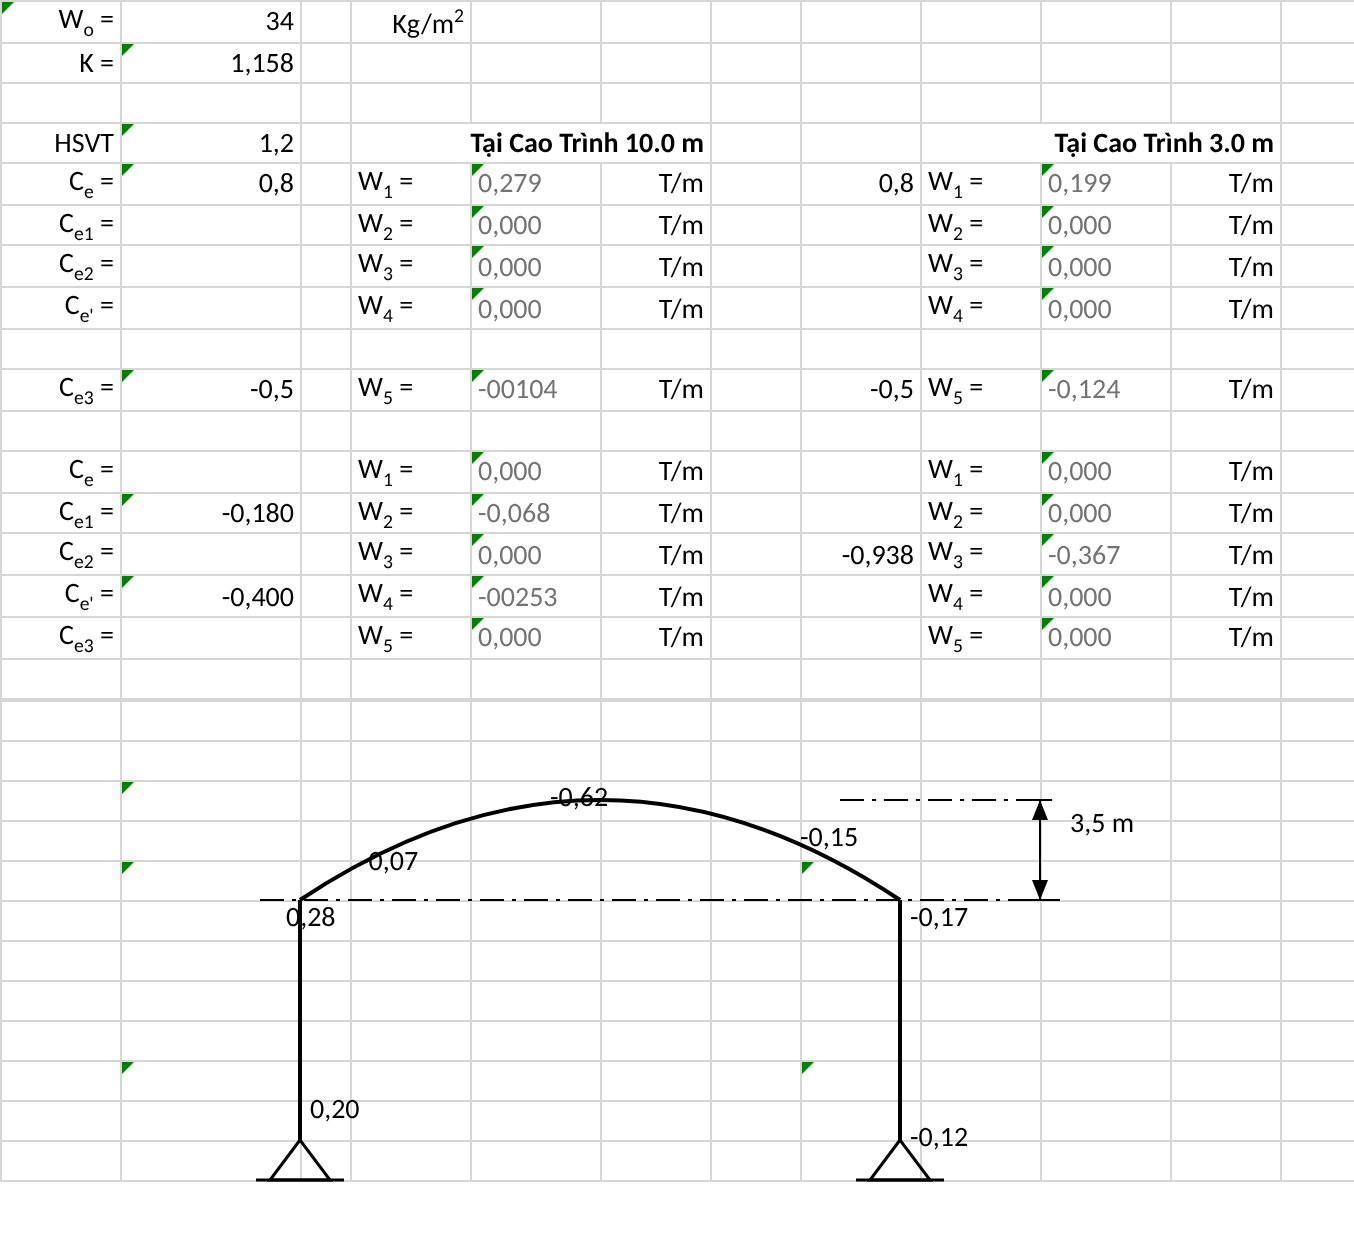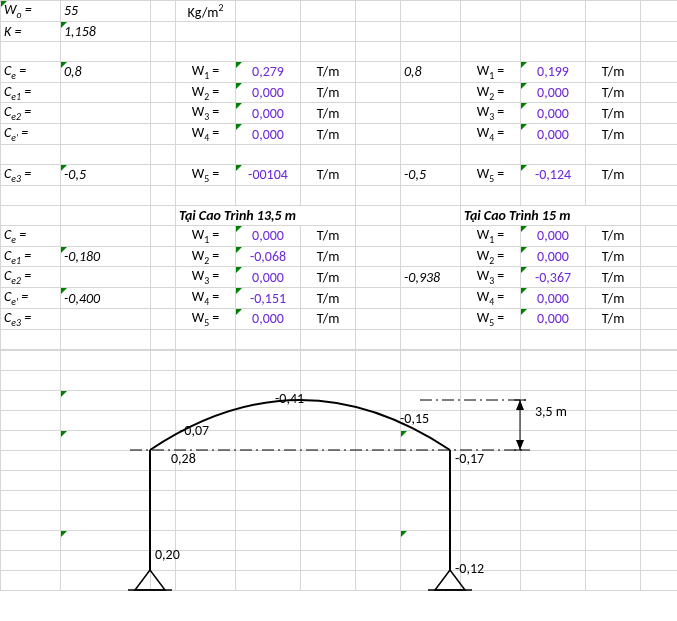--- a/index.html
+++ b/index.html
@@ -17,25 +17,25 @@
     table-layout: fixed;
   }
   table.grid td {
     border: 1px solid #d6d6d6;
     height: 20px;
     padding: 0 3px;
     position: relative;
     overflow: visible;
     white-space: nowrap;
   }
-  .center { text-align: left; font-style: italic; }
-  .right { text-align: center; }
-  .left { text-align: center; }
+  .center { text-align: right; }
+  .right { text-align: left; }
+  .left { text-align: right; }
   .bold { font-weight: bold; }
-  .red { color: #6d28d9; }
+  .red { color: #737373; }
   .tri {
     position: absolute;
     left: 0; top: 0;
     width: 0; height: 0;
     border-style: solid;
     border-width: 6px 6px 0 0;
     border-color: #008000 transparent transparent transparent;
   }
   sub { font-size: 0.7em; }
   sup { font-size: 0.7em; }
@@ -75,21 +75,21 @@
       <col style="width:60px">
   <col style="width:60px">
       <col style="width:65px">
       <col style="width:55px">
   <col style="width:37px">
 </colgroup>
 
 <tbody>
       <tr>
   <td class="center"><span class="tri"></span><span>W</span><sub>o</sub><span> =</span></td>
-  <td class="center">55</td>
+  <td class="center">34</td>
   <td></td>
   <td class="left"><span>Kg/m</span><sup>2</sup></td>
   <td></td>
         <td></td>
         <td></td>
         <td></td>
         <td></td>
         <td></td>
         <td></td>
         <td></td>
@@ -118,20 +118,30 @@
         <td></td>
         <td></td>
         <td></td>
         <td></td>
         <td></td>
         <td></td>
         <td></td>
         <td></td>
       </tr>
 
+<tr>
+  <td class="left">HSVT</td>
+  <td class="center"><span class="tri"></span><span>1,2</span></td>
+  <td></td>
+  <td colspan="3" class="center bold">Tại Cao Trình 10.0 m</td>
+  <td></td>
+        <td></td>
+  <td colspan="3" class="center bold">Tại Cao Trình 3.0 m</td>
+  <td></td>
+</tr>
 
 <tr>
   <td class="center"><span>C</span><sub>e</sub><span> =</span></td>
   <td class="center"><span class="tri"></span><span>0,8</span></td>
   <td></td>
   <td class="right"><span>W</span><sub>1</sub><span> =</span></td>
   <td class="right red"><span class="tri"></span><span>0,279</span></td>
   <td class="left">T/m</td>
   <td></td>
   <td class="center">0,8</td>
@@ -224,30 +234,20 @@
         <td></td>
         <td></td>
         <td></td>
         <td></td>
         <td></td>
         <td></td>
         <td></td>
         <td></td>
       </tr>
 
-<tr>
-  <td></td>
-        <td></td>
-        <td></td>
-  <td colspan="3" class="center bold">Tại Cao Trình 13,5 m</td>
-  <td></td>
-        <td></td>
-  <td colspan="3" class="center bold">Tại Cao Trình 15 m</td>
-  <td></td>
-</tr>
 
 <tr>
   <td class="center"><span>C</span><sub>e</sub><span> =</span></td>
   <td></td>
         <td></td>
   <td class="right"><span>W</span><sub>1</sub><span> =</span></td>
   <td class="right red"><span class="tri"></span><span>0,000</span></td>
   <td class="left">T/m</td>
   <td></td>
         <td></td>
@@ -285,21 +285,21 @@
   <td class="right red"><span class="tri"></span><span>-0,367</span></td>
   <td class="left">T/m</td>
   <td></td>
 </tr>
 
 <tr>
   <td class="center"><span>C</span><sub>e'</sub><span> =</span></td>
   <td class="center"><span class="tri"></span><span>-0,400</span></td>
   <td></td>
   <td class="right"><span>W</span><sub>4</sub><span> =</span></td>
-  <td class="right red"><span class="tri"></span><span>-0,151</span></td>
+  <td class="right red"><span class="tri"></span><span>-00253</span></td>
   <td class="left">T/m</td>
   <td></td>
         <td></td>
   <td class="right"><span>W</span><sub>4</sub><span> =</span></td>
   <td class="right red"><span class="tri"></span><span>0,000</span></td>
   <td class="left">T/m</td>
   <td></td>
 </tr>
 
 <tr>
@@ -548,21 +548,21 @@
 
     <line x1="420" y1="50" x2="530" y2="50" stroke="#000" stroke-width="1" stroke-dasharray="12 4 2 4"></line>
 
     <line x1="520" y1="50" x2="520" y2="100" stroke="#000" stroke-width="1"></line>
     <polygon points="520,50 516,60 524,60" fill="#000"></polygon>
     <polygon points="520,100 516,90 524,90" fill="#000"></polygon>
     <line x1="514" y1="50" x2="526" y2="50" stroke="#000"></line>
     <line x1="514" y1="100" x2="526" y2="100" stroke="#000"></line>
   </svg>
 
-  <div class="dlabel" style="left:275px;top:40px">-0,41</div>
+  <div class="dlabel" style="left:275px;top:40px">-0,62</div>
   <div class="dlabel" style="left:180px;top:72px">-0,07</div>
   <div class="dlabel" style="left:400px;top:60px">-0,15</div>
-  <div class="dlabel" style="left:171px;top:100px">0,28</div>
+  <div class="dlabel" style="left:143px;top:100px">0,28</div>
   <div class="dlabel" style="left:155px;top:196px">0,20</div>
   <div class="dlabel" style="left:455px;top:100px">-0,17</div>
   <div class="dlabel" style="left:455px;top:210px">-0,12</div>
   <div class="dlabel" style="left:535px;top:53px">3,5 m</div>
 </div>
 
 </body></html>

